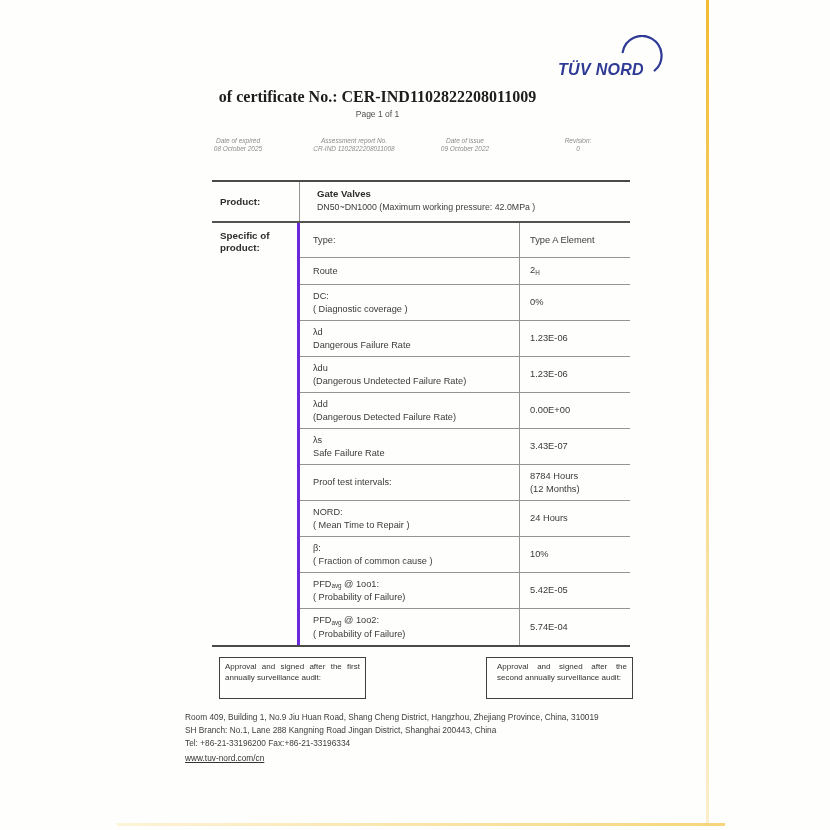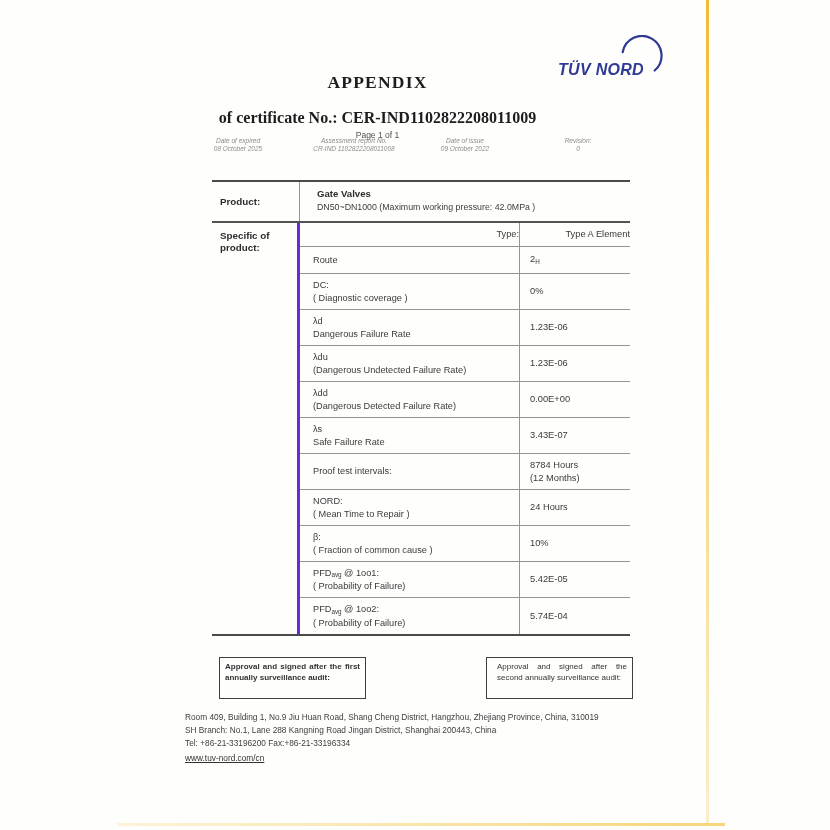--- a/index.html
+++ b/index.html
@@ -38,53 +38,52 @@
   .product-section .label-cell{display:flex;align-items:center;}
   .product-content{flex:1;padding:6px 0 0 17px;}
   .product-name{font-weight:bold;font-size:9.6px;color:#2d2d2d;}
   .product-desc{font-size:8.8px;margin-top:3px;color:#3c3c3c;}
   .spec-section{display:flex;}
   .spec-label{width:88px;box-sizing:border-box;border-right:3px solid #6d28d9;
     padding:7px 0 0 8px;font-weight:bold;font-size:9.8px;line-height:12px;color:#2d2d2d;}
   .spec-rows{flex:1;display:flex;flex-direction:column;}
   .spec-row{display:flex;border-bottom:1px solid #949494;box-sizing:border-box;}
   .spec-row:last-child{border-bottom:none;}
-  .h-sm{height:24px;text-align:right;} .h-md{height:27px;} .h-lg{height:36px;}
+  .h-sm{height:35px;} .h-md{height:27px;} .h-lg{height:36px;}
   .param-cell{flex:1;box-sizing:border-box;border-right:1px solid #949494;
     padding-left:13px;display:flex;flex-direction:column;justify-content:center;
     font-size:9.2px;line-height:12.5px;color:#3a3a3a;}
   .value-cell{width:110px;box-sizing:border-box;padding-left:10px;display:flex;
     flex-direction:column;justify-content:center;font-size:9.3px;line-height:12.5px;color:#3a3a3a;}
   .subsc{font-size:6.3px;position:relative;top:1.5px;}
   
   .approval{position:absolute;top:657px;width:147px;height:42px;box-sizing:border-box;
     border:1.2px solid #3f3f3f;padding:4px 5px;font-size:8px;line-height:10.5px;
     color:#333;text-align:justify;}
-  .approval-1{left:219px;font-weight:bold;} .approval-2{left:486px;padding-left:10px;}
+  .approval-1{left:219px;} .approval-2{left:486px;padding-left:10px;}
   
   .footer{position:absolute;left:185px;top:711px;font-size:8.3px;line-height:13px;color:#3d3d3d;}
   .footer-link{display:inline-block;margin-top:2px;text-decoration:underline;color:#333;cursor:pointer;}
 </style>
 </head>
 <body>
 
 <div class="page">
 
   <div class="gold-v"></div>
   <div class="gold-h"></div>
 
   <div class="logo">
     <svg class="logo-arc" viewBox="0 0 52 46" width="60" height="45">
       <path d="M 6.3 17.5 A 20 20 0 1 1 38.9 36.3" fill="none" stroke="#2e3a94" stroke-width="2.3" stroke-linecap="round"></path>
     </svg>
     <div class="logo-text">TÜV NORD</div>
   </div>
 
   <div class="header">
-    <div class="hdr-title">APPENDIX</div>
     <div class="hdr-sub">of certificate No.: CER-IND1102822208011009</div>
     <div class="hdr-page">Page 1 of 1</div>
   </div>
 
   <div class="meta-cell meta-1">
     <div>Date of expired</div>
     <div>08 October 2025</div>
   </div>
   <div class="meta-cell meta-2">
     <div>Assessment report No.</div>

